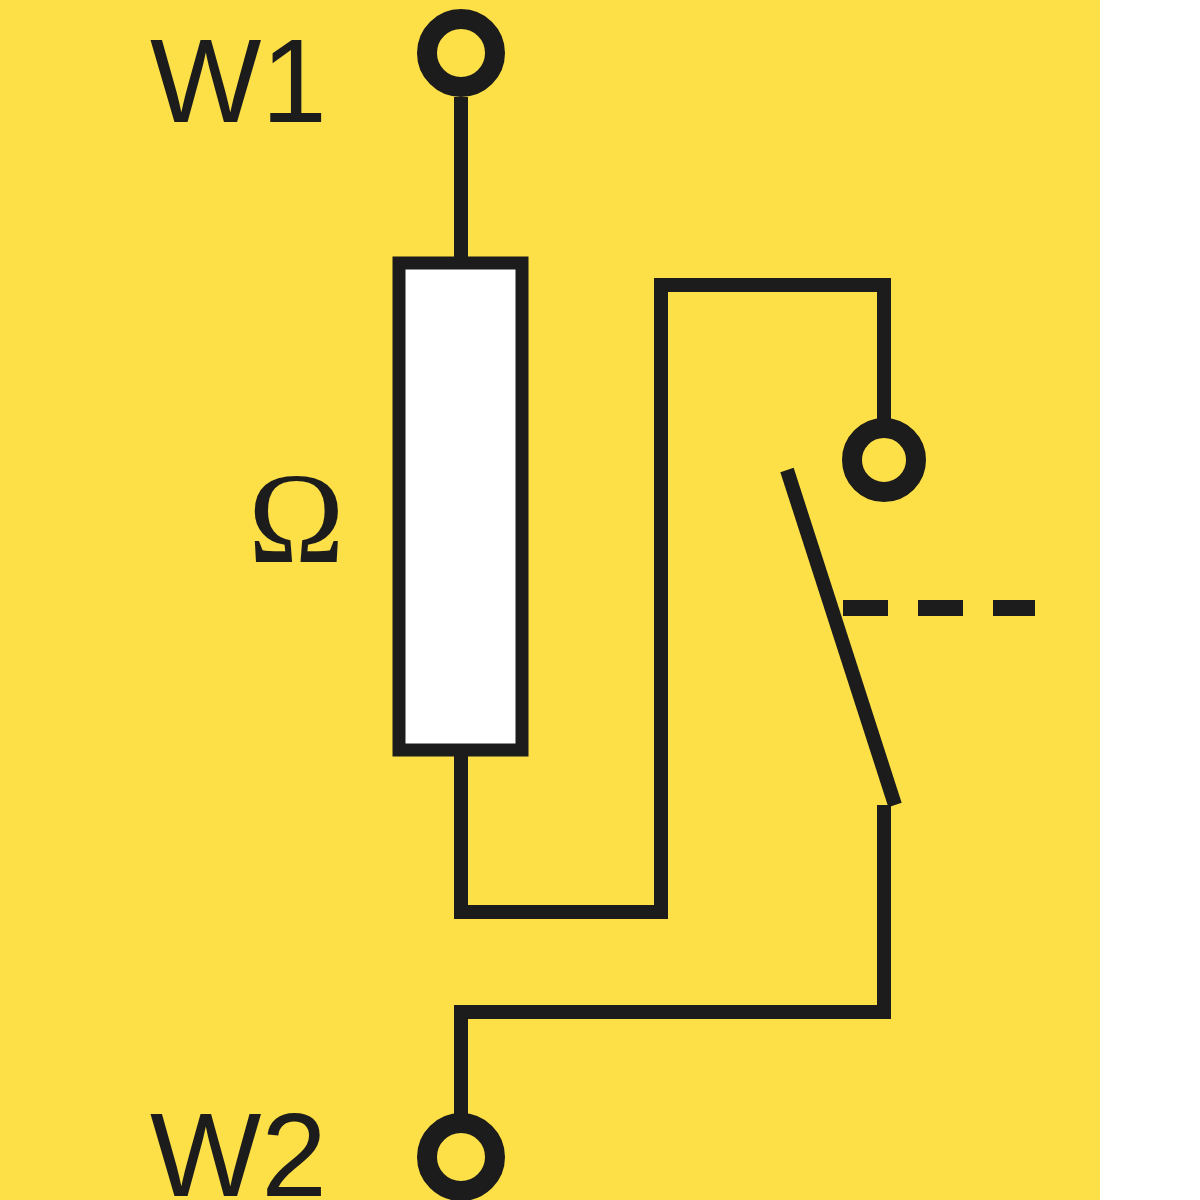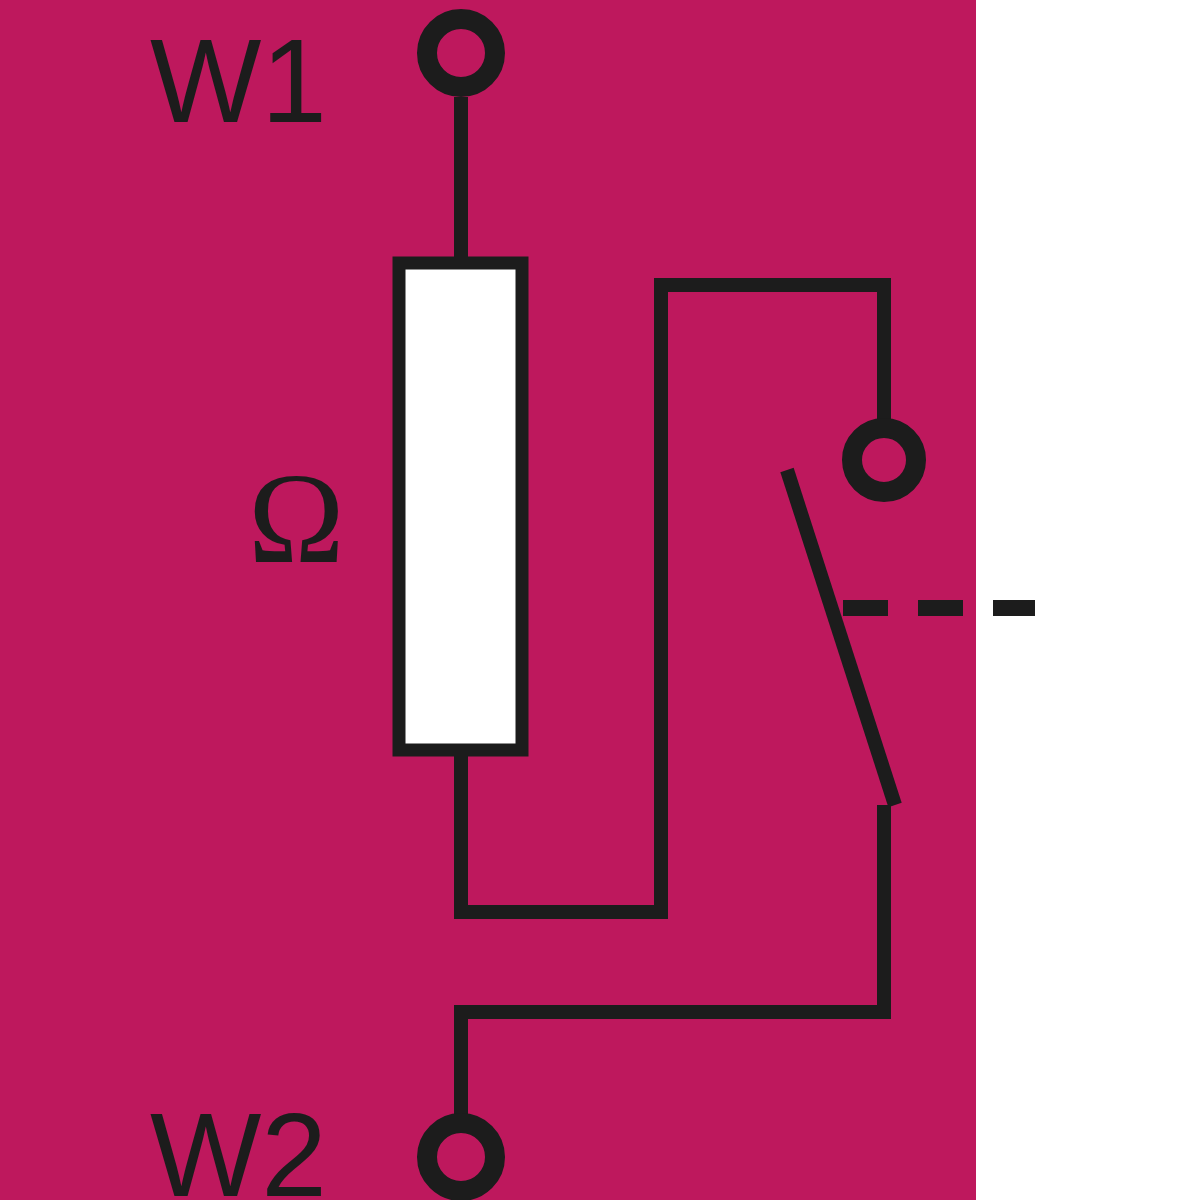--- a/index.html
+++ b/index.html
@@ -6,23 +6,23 @@
     margin: 0;
     padding: 0;
     width: 1200px;
     height: 1200px;
     background: #ffffff;
     overflow: hidden;
     font-family: "Liberation Sans", sans-serif;
   }
   .canvas {
     position: relative;
-    width: 976px;
+    width: 1100px;
     height: 1200px;
-    background: #be185d;
+    background: #fde047;
   }
   svg {
     display: block;
   }
   .label-sans {
     font-family: "Liberation Sans", sans-serif;
     font-size: 118px;
   }
   .label-serif {
     font-family: "Liberation Serif", serif;

